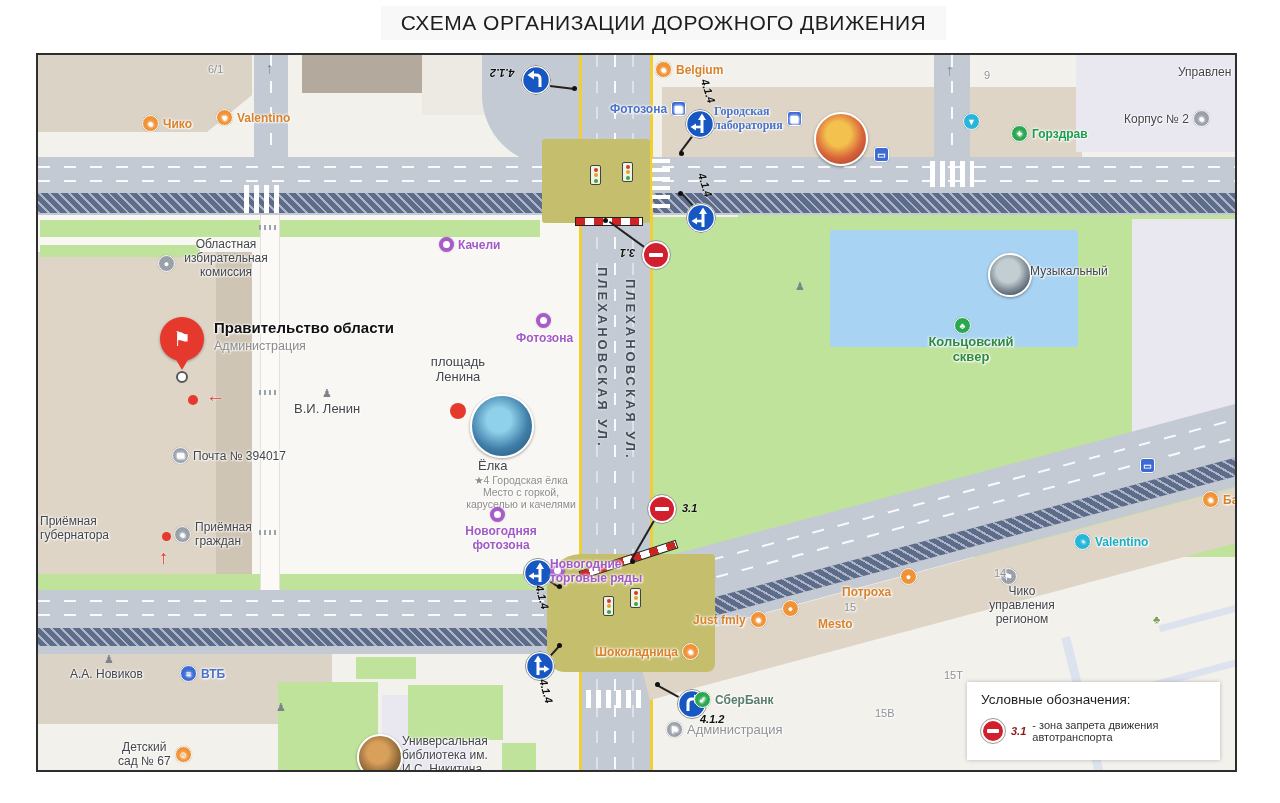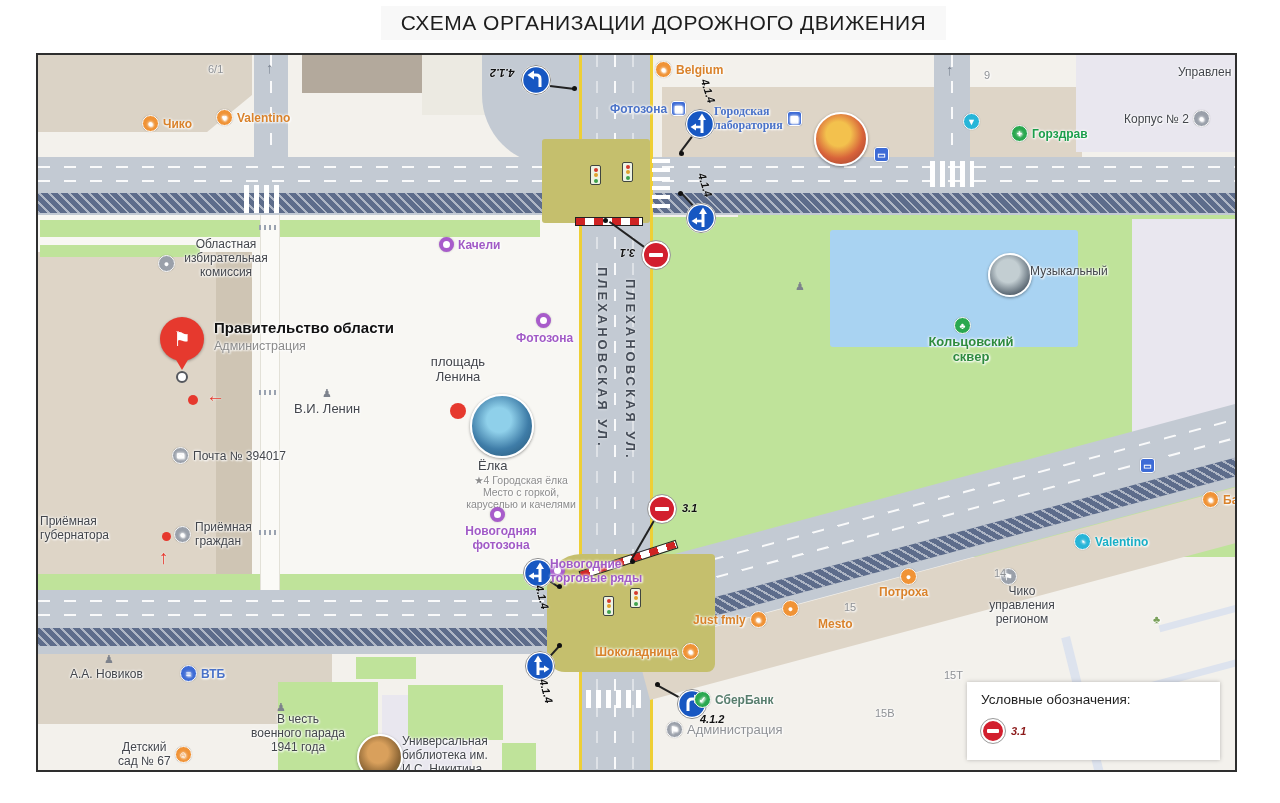--- a/index.html
+++ b/index.html
@@ -437,38 +437,33 @@
       </div>
     <div class="poi monument" style="left:66px;top:598px;font-size:11px;">♟</div>
     <div class="poi" style="left:32px;top:612px;">
         <span class="c-dark">А.А. Новиков</span>
       </div>
     <div class="poi" style="left:142px;top:610px;">
         <span class="ic ic-blue">≡</span>
         <span class="c-blue bold">ВТБ</span>
       </div>
     <div class="poi monument" style="left:238px;top:646px;font-size:11px;">♟</div>
-    <div class="poi" style="left:190px;top:658px;width:140px;">
-        <span class="c-dark ml ctr" style="width:140px;">В честь
-военного парада
-1941 года</span>
-      </div>
     <div class="poi" style="left:80px;top:686px;">
         <span class="c-dark ml ctr">Детский
 сад № 67</span>
         <span class="ic ic-orange">☺</span>
       </div>
     <div class="photo" style="left:319px;top:679px;width:42px;height:42px;background:radial-gradient(circle at 45% 40%,#d9a05c 0 30%,#8a6434 65%,#4e6e35 100%);"></div>
     <div class="poi" style="left:364px;top:680px;">
         <span class="c-dark ml">Универсальная
 библиотека им.
 И.С. Никитина</span>
       </div>
     <div class="abs ic ic-orange" style="left:862px;top:513px;">●</div>
-    <div class="poi" style="left:841px;top:530px;text-align:center;">
+    <div class="poi" style="left:804px;top:530px;text-align:center;">
         <span class="c-orange bold">Потроха</span>
       </div>
     <div class="abs ic ic-gray" style="left:962px;top:513px;">⚑</div>
     <div class="poi" style="left:934px;top:530px;width:100px;">
         <span class="c-dark ml ctr" style="width:100px;">Чико
 управления
 регионом</span>
       </div>
     <div class="poi" style="left:1036px;top:478px;">
         <span class="ic ic-cyan">◔</span>
@@ -493,17 +488,18 @@
       </div>
     <div class="poi" style="left:1115px;top:558px;color:#7aa05a;font-size:11px;">♣</div>
 
     <div id="legend">
       <div class="hd">Условные обозначения:</div>
       <div class="row">
         <span class="noentry" style="width:20px;height:20px;">
             <b style="width:12px;height:3.5px;"></b>
           </span>
         <span class="no">3.1</span>
+        <span class="txt">- зона запрета движения автотранспорта</span>
       </div>
     </div>
 
   </div>
 </div>
 
 </body></html>

